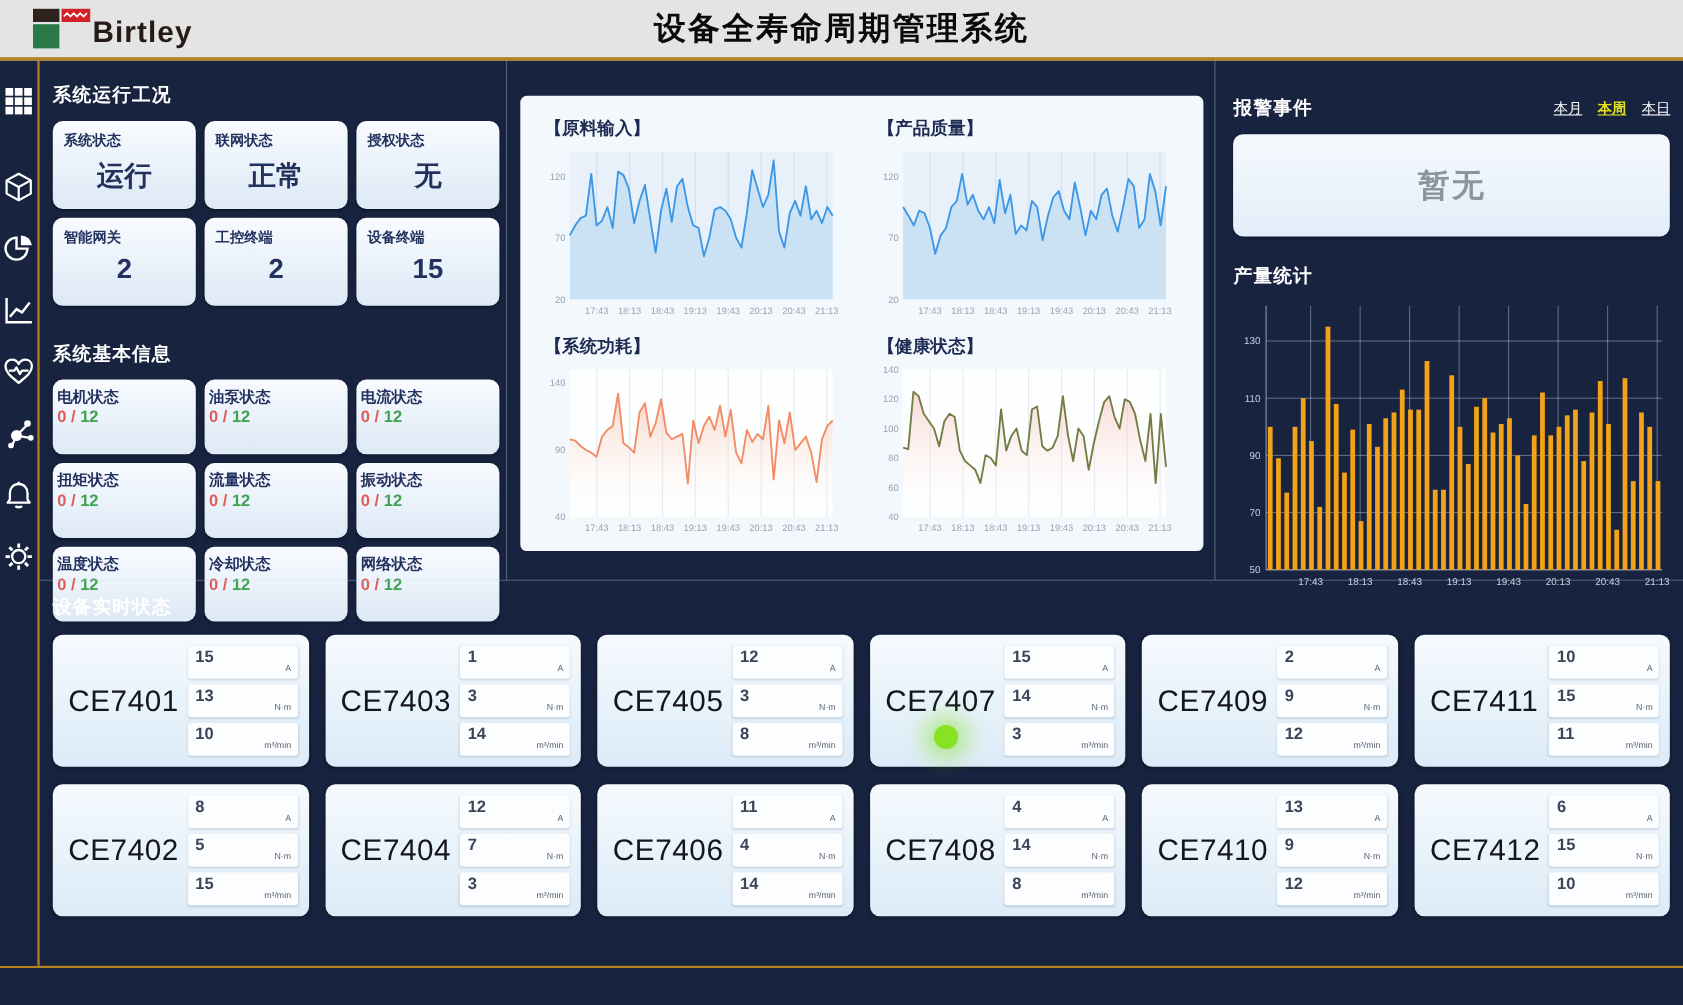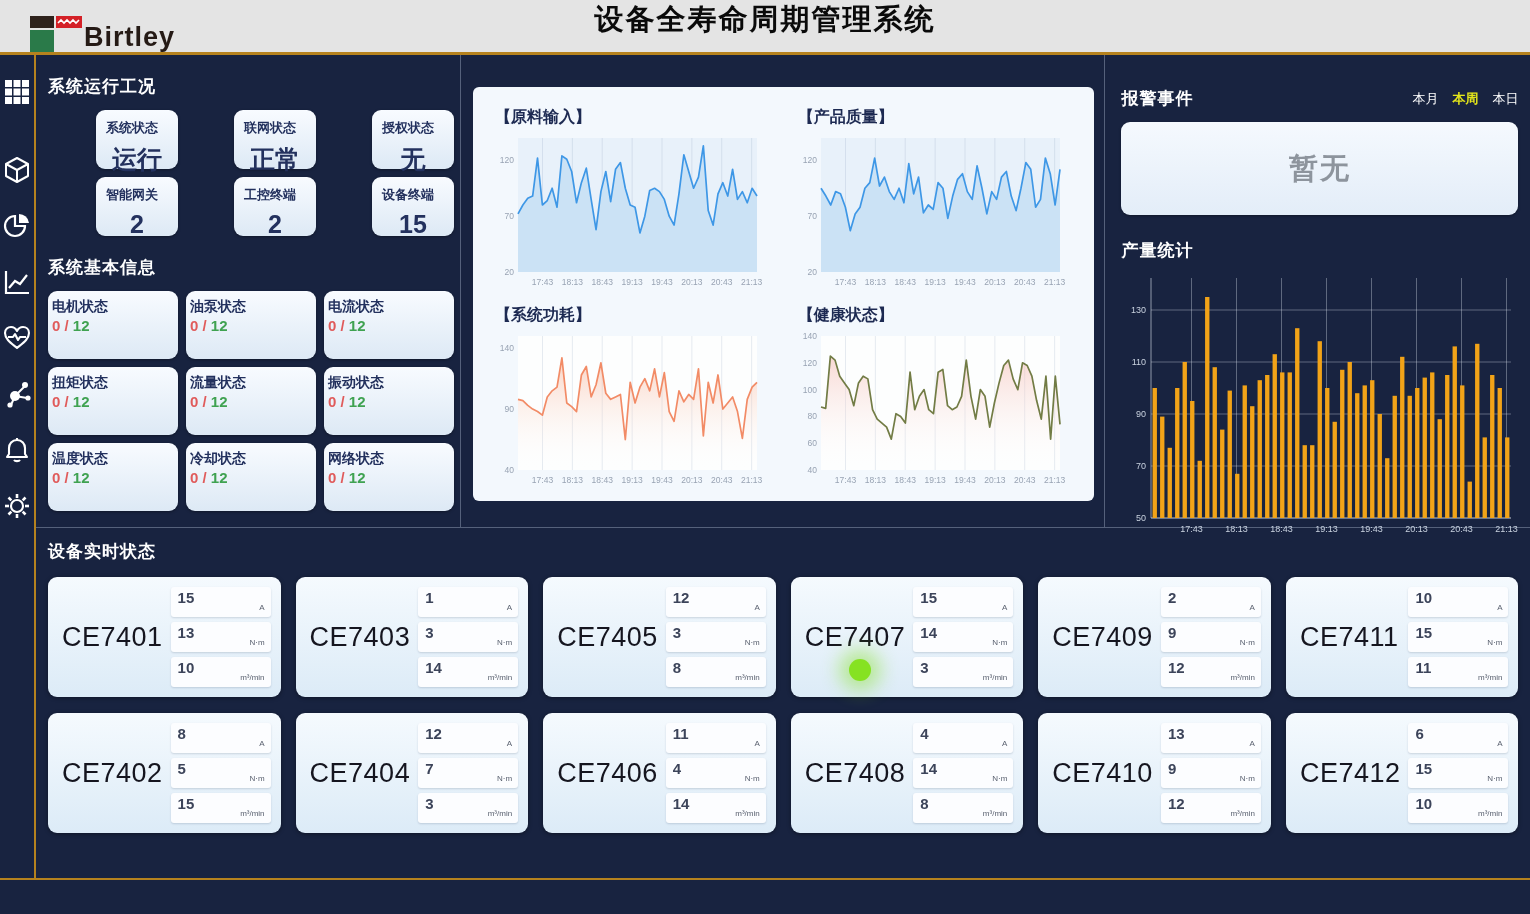--- a/index.html
+++ b/index.html
@@ -3,21 +3,21 @@
 <meta charset="utf-8">
 <style>
   * { margin:0; padding:0; box-sizing:border-box; }
   html,body { background:#0d1528; }
   .screen {
     width:1530px; height:914px; position:relative; overflow:hidden;
     background:#182340; font-family:"Liberation Sans", sans-serif;
   }
   
   .hdr {
-    height:55px; background:#e4e4e4; display:flex; 
+    height:55px; background:#e4e4e4; display:flex; align-items:center;
     border-bottom:3px solid #b5821e; position:relative;
   }
   .logo { display:flex; align-items:flex-end; margin-left:30px; gap:2px; }
   .logo-blocks { display:grid; grid-template-columns:24px 26px; grid-template-rows:12px 22px; gap:2px; }
   .lb-dark { background:#2e221c; grid-column:1; grid-row:1; }
   .lb-red  { background:#d42127; grid-column:2; grid-row:1; position:relative; }
   .lb-red svg { position:absolute; inset:0; }
   .lb-green{ background:#2a7a49; grid-column:1; grid-row:2; }
   .logo-text { font-size:27px; font-weight:bold; color:#251a15; letter-spacing:1px; line-height:30px; }
   .hdr-title {
@@ -35,50 +35,49 @@
   .side-icon + .side-icon { margin-top:22px; }
   .side-icon svg { width:28px; height:28px; }
   .main { flex:1; display:flex; flex-direction:column; border-right:2px solid #b5821e; }
   .top { display:flex; height:472px; }
   .sec-title { font-size:17px; font-weight:bold; color:#ffffff; letter-spacing:1px;font-family:Liberation Mono, monospace; }
   
   .col-left { width:424px; padding:20px 6px 0 12px; }
   .cards3 { display:grid; grid-template-columns:repeat(3,1fr); gap:8px; margin-top:12px; }
   .scard {
     background:linear-gradient(180deg,#f8fbff 0%,#dde9f5 100%);
-    border-radius:9px; padding:9px 10px; color:#23315e; height:59px;
+    border-radius:9px; padding:9px 10px; color:#23315e; height:80px;
     box-shadow:0 1px 3px rgba(0,0,0,.35);
-    margin-left:48px;
   }
   .scard-label { font-size:13px; font-weight:bold; }
   .scard-value { font-size:25px; font-weight:bold; text-align:center; margin-top:6px; }
   .icard {
     background:linear-gradient(180deg,#f8fbff 0%,#dde9f5 100%);
     border-radius:9px; padding:7px 4px; height:68px;
     box-shadow:0 1px 3px rgba(0,0,0,.35);
   }
   .icard-label { font-size:14px; font-weight:bold; color:#23315e; }
   .icard-val { font-size:15px; font-weight:bold; margin-top:1px; }
   .icard-val .bad { color:#e05b5b; }
   .icard-val .tot { color:#3fa251; }
-  .subhead { margin-top:20px; }
+  .subhead { margin-top:32px; }
   
   .col-mid { flex:1; border-left:1px solid rgba(200,215,235,.35); padding:20px 10px 0 12px; }
   .trend-panel {
     margin-top:12px; background:#f3f8fd; border-radius:6px; height:414px;
     display:grid; grid-template-columns:1fr 1fr; grid-template-rows:1fr 1fr;
     padding:12px 18px 6px 18px; column-gap:20px;
   }
   .chart-box { padding-top:4px; }
   .chart-title { font-size:16px; font-weight:bold; color:#1d2a52; margin:4px 0 2px 4px; }
   
   .col-right { width:430px; border-left:1px solid rgba(200,215,235,.35); padding:20px 16px 0 16px; }
   .alarm-head { display:flex; justify-content:space-between; align-items:center;margin-top:12px; }
   .tabs { display:flex; gap:14px; }
-  .tab { font-size:13px; color:#ffffff; cursor:pointer; }
+  .tab { font-size:13px; color:#ffffff; cursor:pointer;text-decoration:underline; }
   .tab.active { color:#e3e51a; font-weight:bold; }
   .alarm-panel {
     margin-top:12px; height:93px; border-radius:9px;
     background:linear-gradient(180deg,#f5f9fe 0%,#e3edf8 100%);
     display:flex; align-items:center; justify-content:center;
     box-shadow:0 1px 3px rgba(0,0,0,.35);
   }
   .alarm-empty { font-size:29px; font-weight:bold; color:#8d949d; letter-spacing:2px; }
   .prod-head { margin-top:24px; }
   

